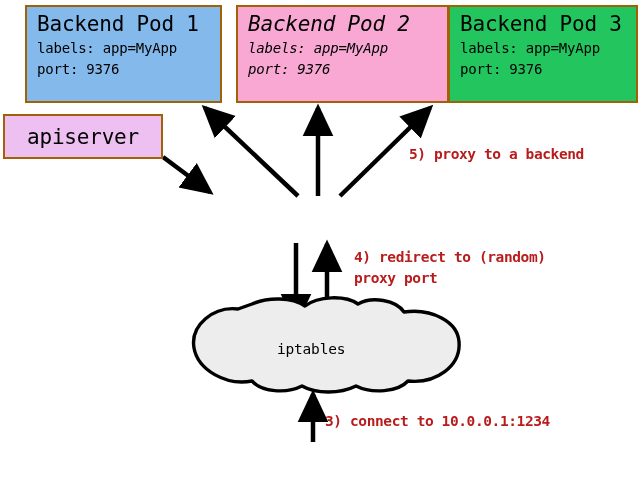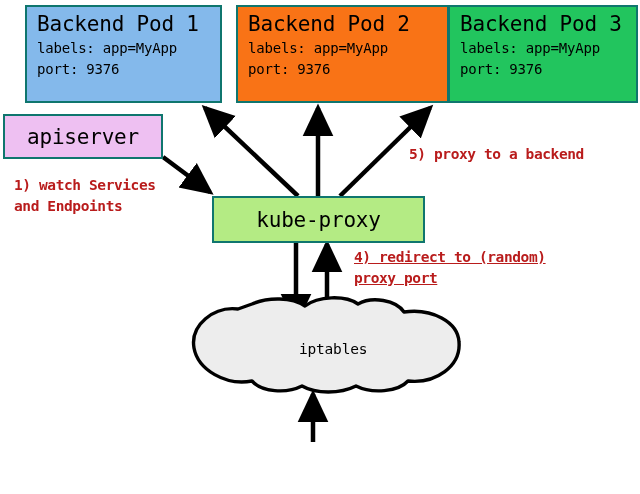--- a/index.html
+++ b/index.html
@@ -19,21 +19,21 @@
     position: absolute;
     left: 0;
     top: 0;
     width: 640px;
     height: 494px;
     overflow: visible;
   }
   .node-box {
     position: absolute;
     box-sizing: border-box;
-    border: 2px solid #0f766e;
+    border: 2px solid #a16207;
     display: flex;
     flex-direction: column;
     justify-content: center;
     z-index: 3;
   }
   .pod-box {
     padding: 4px 8px 6px 10px;
     justify-content: flex-start;
   }
   .pod-title {
@@ -118,46 +118,42 @@
                Z" fill="#ededed" stroke="#000000" stroke-width="3.4" stroke-linejoin="round"></path>
     </g>
   </svg>
 
   <div class="node-box pod-box" style="left:25px; top:5px; width:197px; height:98px; background:#84b9eb;">
     <div class="pod-title">Backend Pod 1</div>
     <div class="pod-line">labels: app=MyApp</div>
     <div class="pod-line">port: 9376</div>
   </div>
 
-  <div class="node-box pod-box" style="left:236px; top:5px; width:213px; height:98px; background:#f97316;">
+  <div class="node-box pod-box" style="left:236px; top:5px; width:213px; height:98px; background:#f9a8d4;font-style:italic;">
     <div class="pod-title">Backend Pod 2</div>
     <div class="pod-line">labels: app=MyApp</div>
     <div class="pod-line">port: 9376</div>
   </div>
 
   <div class="node-box pod-box" style="left:448px; top:5px; width:190px; height:98px; background:#22c55e;">
     <div class="pod-title">Backend Pod 3</div>
     <div class="pod-line">labels: app=MyApp</div>
     <div class="pod-line">port: 9376</div>
   </div>
 
   <div class="node-box" style="left:3px; top:114px; width:160px; height:45px; background:#eec0f2;">
     <div class="center-label">apiserver</div>
   </div>
 
-  <div class="node-box" style="left:212px; top:196px; width:213px; height:47px; background:#b4eb84;">
-    <div class="center-label">kube-proxy</div>
-  </div>
 
-  <div class="cloud-label" style="left:277px; top:341px;margin-left:22px;">iptables</div>
-
-
-  <div class="annotation" style="left:14px; top:175px;">1) watch Services
-and Endpoints</div>
+  <div class="cloud-label" style="left:277px; top:341px;">iptables</div>
 
 
 
-  <div class="annotation" style="left:354px; top:247px;text-decoration:underline;">4) redirect to (random)
+
+  <div class="annotation" style="left:325px; top:411px;">3) connect to 10.0.0.1:1234</div>
+
+  <div class="annotation" style="left:354px; top:247px;">4) redirect to (random)
 proxy port</div>
 
   <div class="annotation" style="left:409px; top:144px;">5) proxy to a backend</div>
 
 </div>
 
 </body></html>

